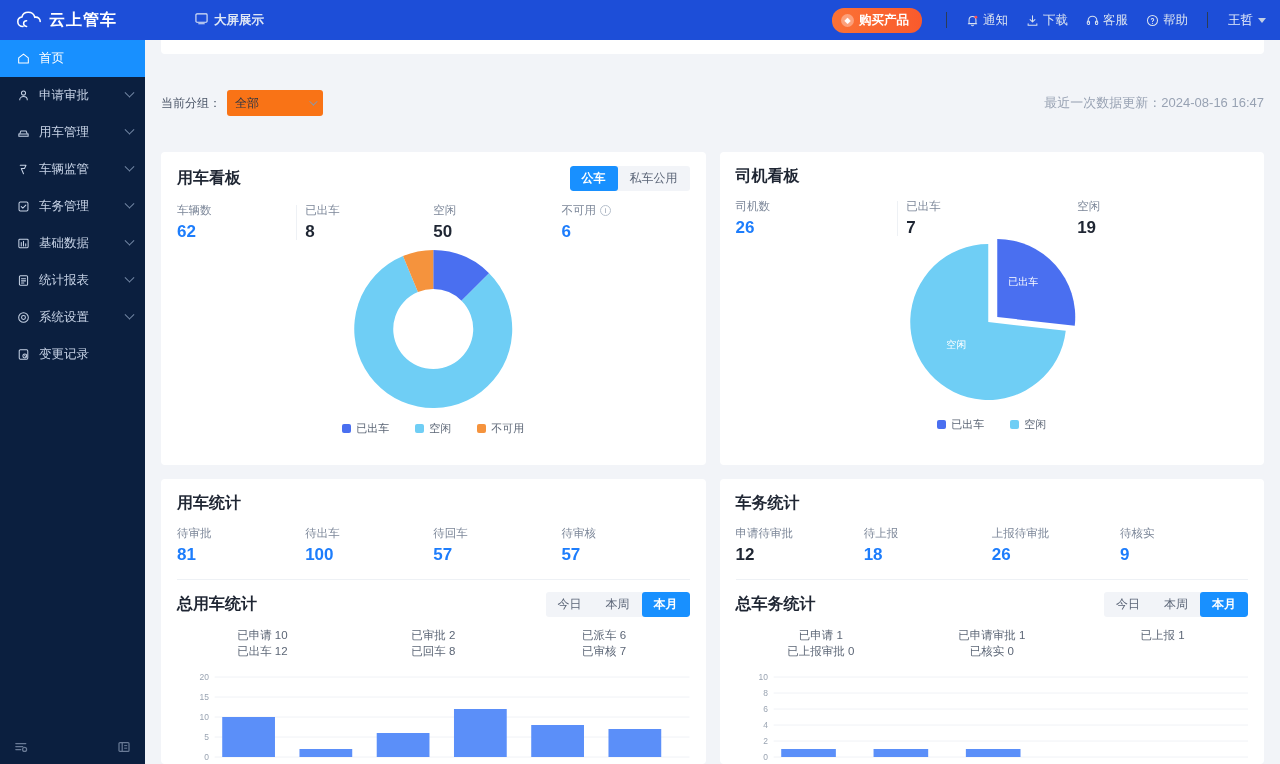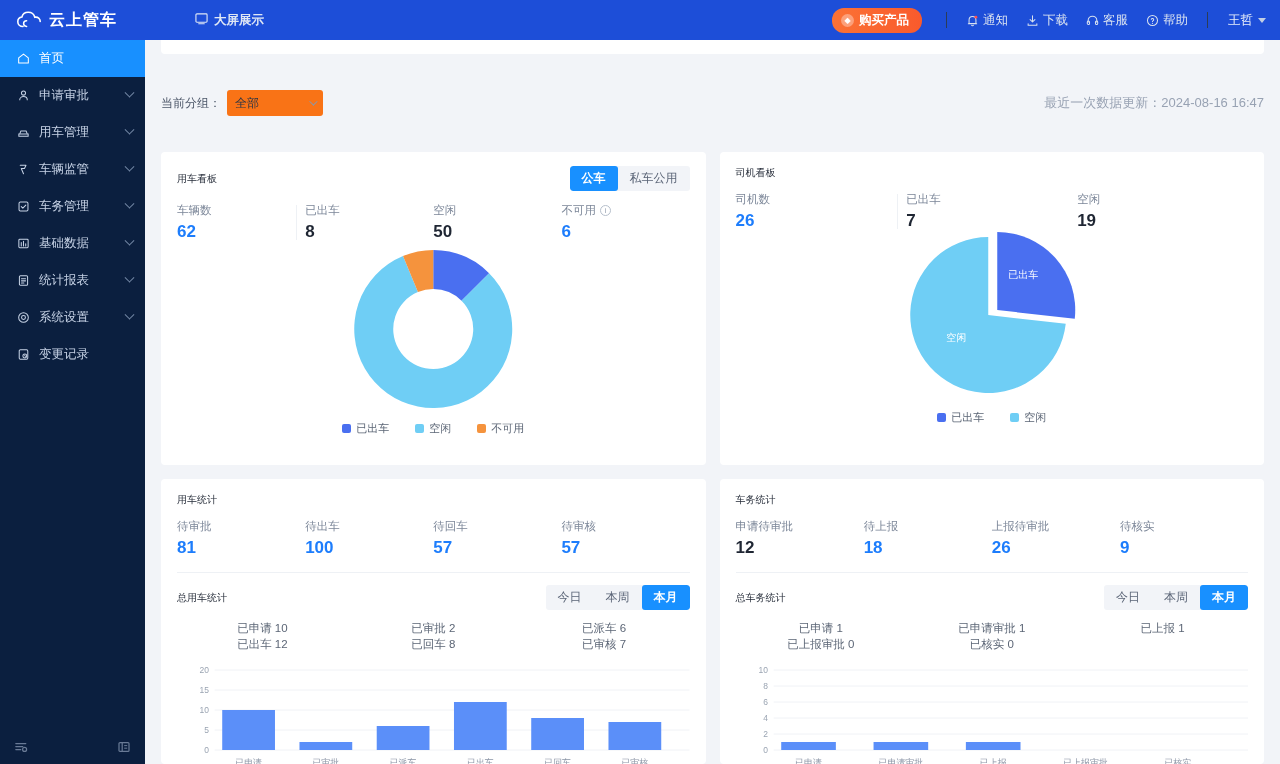--- a/index.html
+++ b/index.html
@@ -81,21 +81,21 @@
   .update-time { margin-left: auto; font-size: 13px; color: #98a2b3; }
 
   .grid {
     position: absolute; top: 112px; left: 16px; right: 16px; bottom: 0;
     display: grid; grid-template-columns: 1fr 1fr; grid-template-rows: 313px 1fr;
     gap: 14px;
   }
   .card { background: #fff; border-radius: 4px; position: relative; overflow: hidden; }
 
   .card-head { display: flex; align-items: center; padding: 14px 16px 0 16px; }
-  .card-title { font-size: 10px; font-weight: 400; color: #1f2633; }
+  .card-title { font-size: 16px; font-weight: 700; color: #1f2633; }
   .seg { margin-left: auto; display: flex; background: #f2f4f8; border-radius: 3px; overflow: hidden; }
   .seg-item { font-size: 12px; padding: 4px 12px; color: #5b6577; cursor: pointer; text-align: center; }
   .seg-item.active { background: #1890ff; color: #fff; font-weight: 600; border-radius: 3px; }
 
   .kpis { display: flex; padding: 12px 16px 0 16px; }
   .kpi { flex: 1; position: relative; }
   .kpi.divided::after { content: ""; position: absolute; right: 8px; top: 2px; bottom: 2px; width: 1px; background: #eef1f5; }
   .kpi-label { font-size: 11.5px; color: #7b8698; display: flex; align-items: center; gap: 4px; }
   .kpi-value { font-size: 17px; font-weight: 700; margin-top: 4px; }
   .kpi-value.blue { color: #1d7dfc; }

